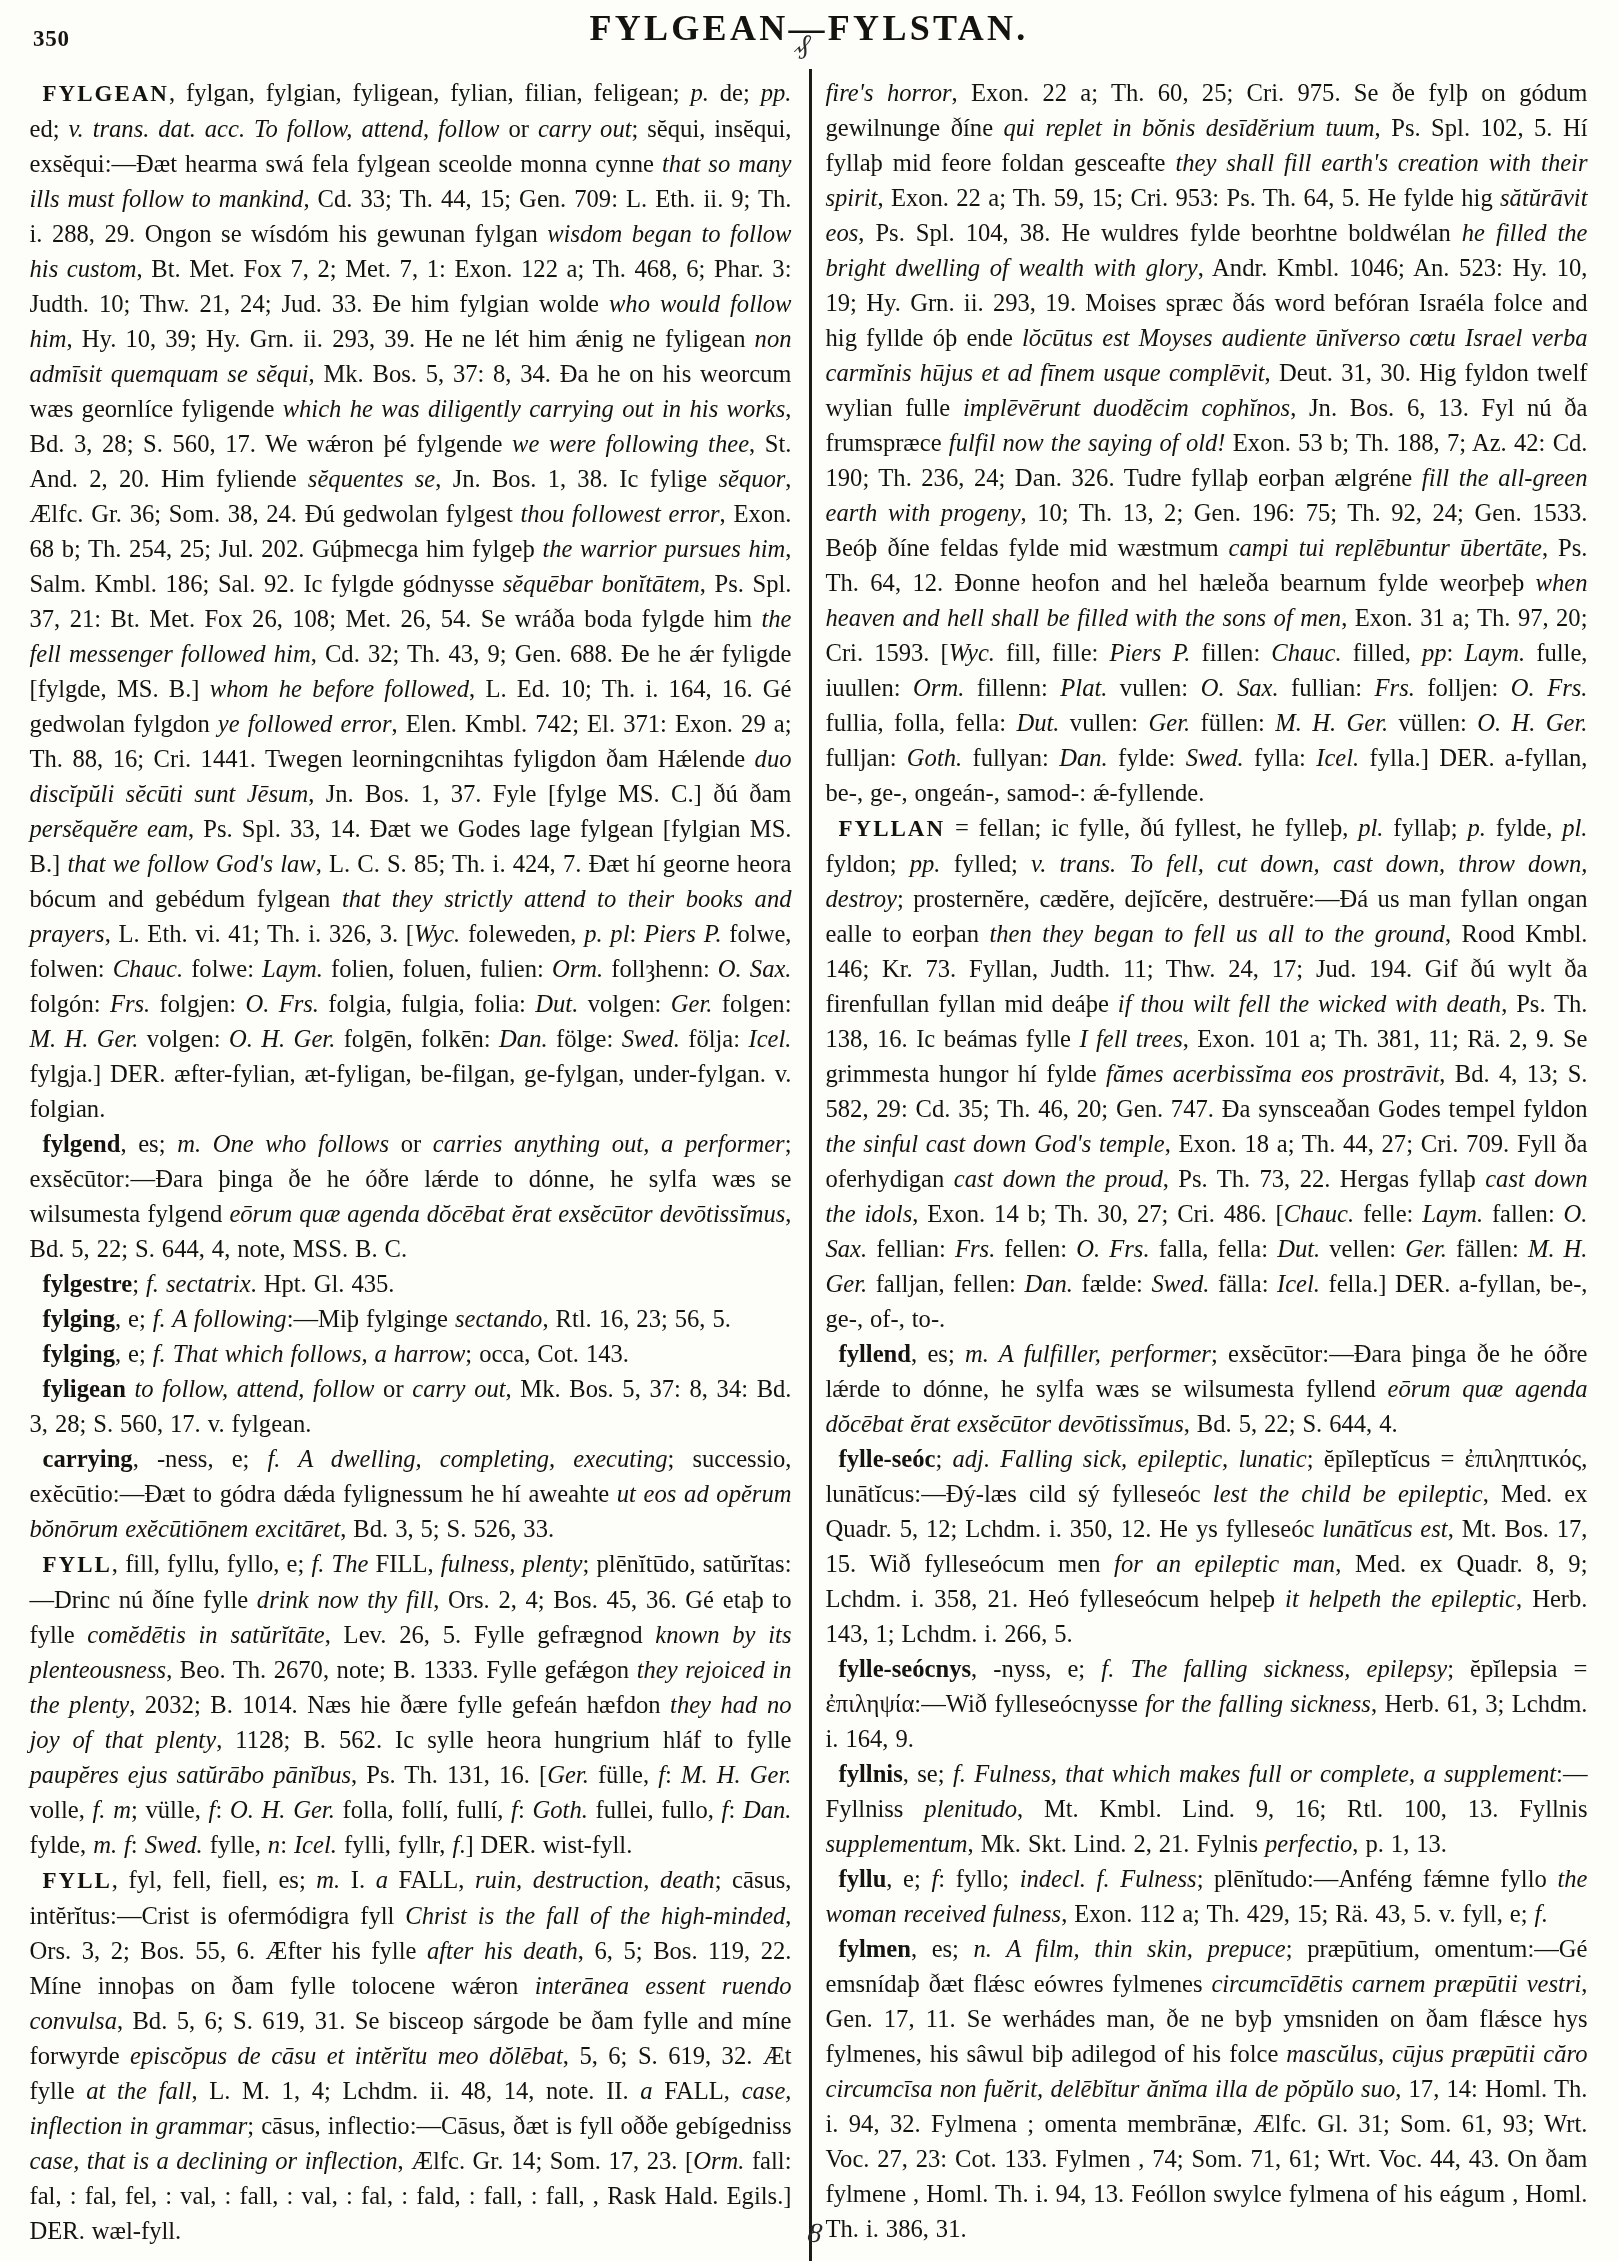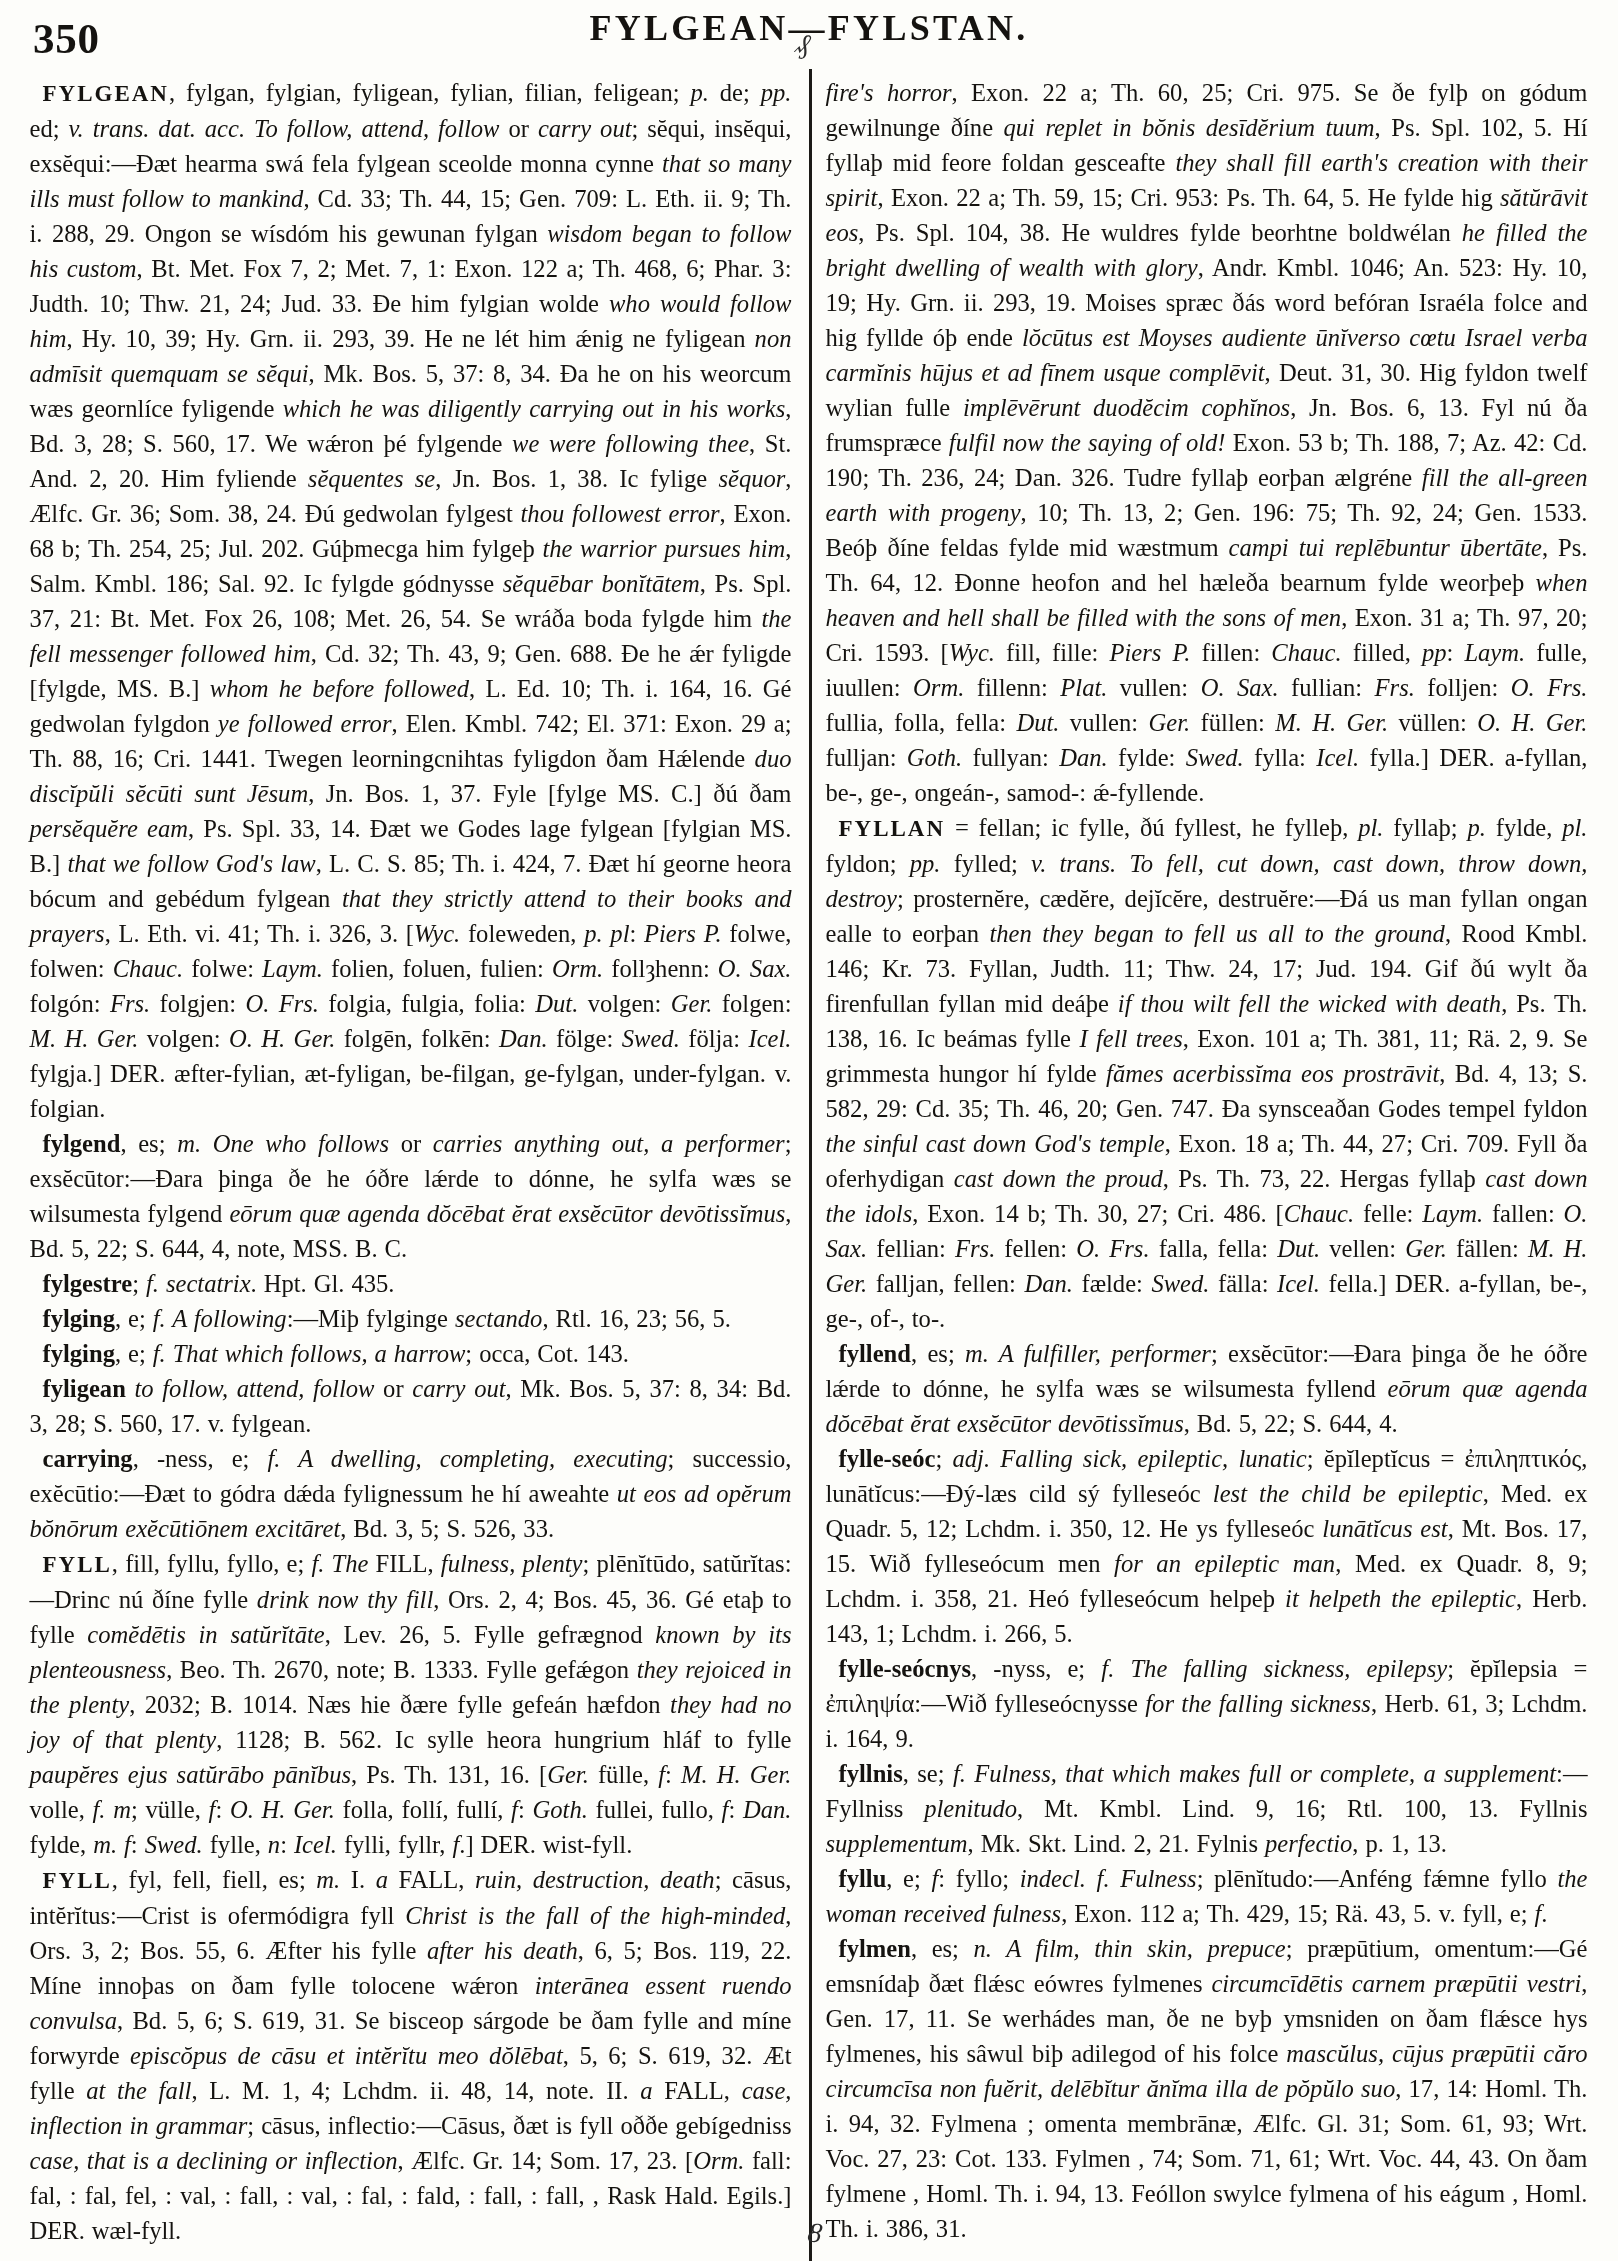--- a/index.html
+++ b/index.html
@@ -7,22 +7,22 @@
     position: relative;
     width: 1618px;
     height: 2261px;
     background: #fdfdfa;
     color: #151310;
     font-family: "Liberation Serif", "DejaVu Serif", serif;
     overflow: hidden;
   }
   .page-number {
     position: absolute;
-    left: 33px; top: 14px;
-    font-size: 43px;
+    left: 33px; top: 26px;
+    font-size: 23px;
     font-weight: bold;
     letter-spacing: 0.8px;
   }
   .page-title {
     position: absolute;
     left: 0; right: 0; top: 6.6px;
     text-align: center;
     font-size: 36px;
     font-weight: bold;
     letter-spacing: 3.3px;

